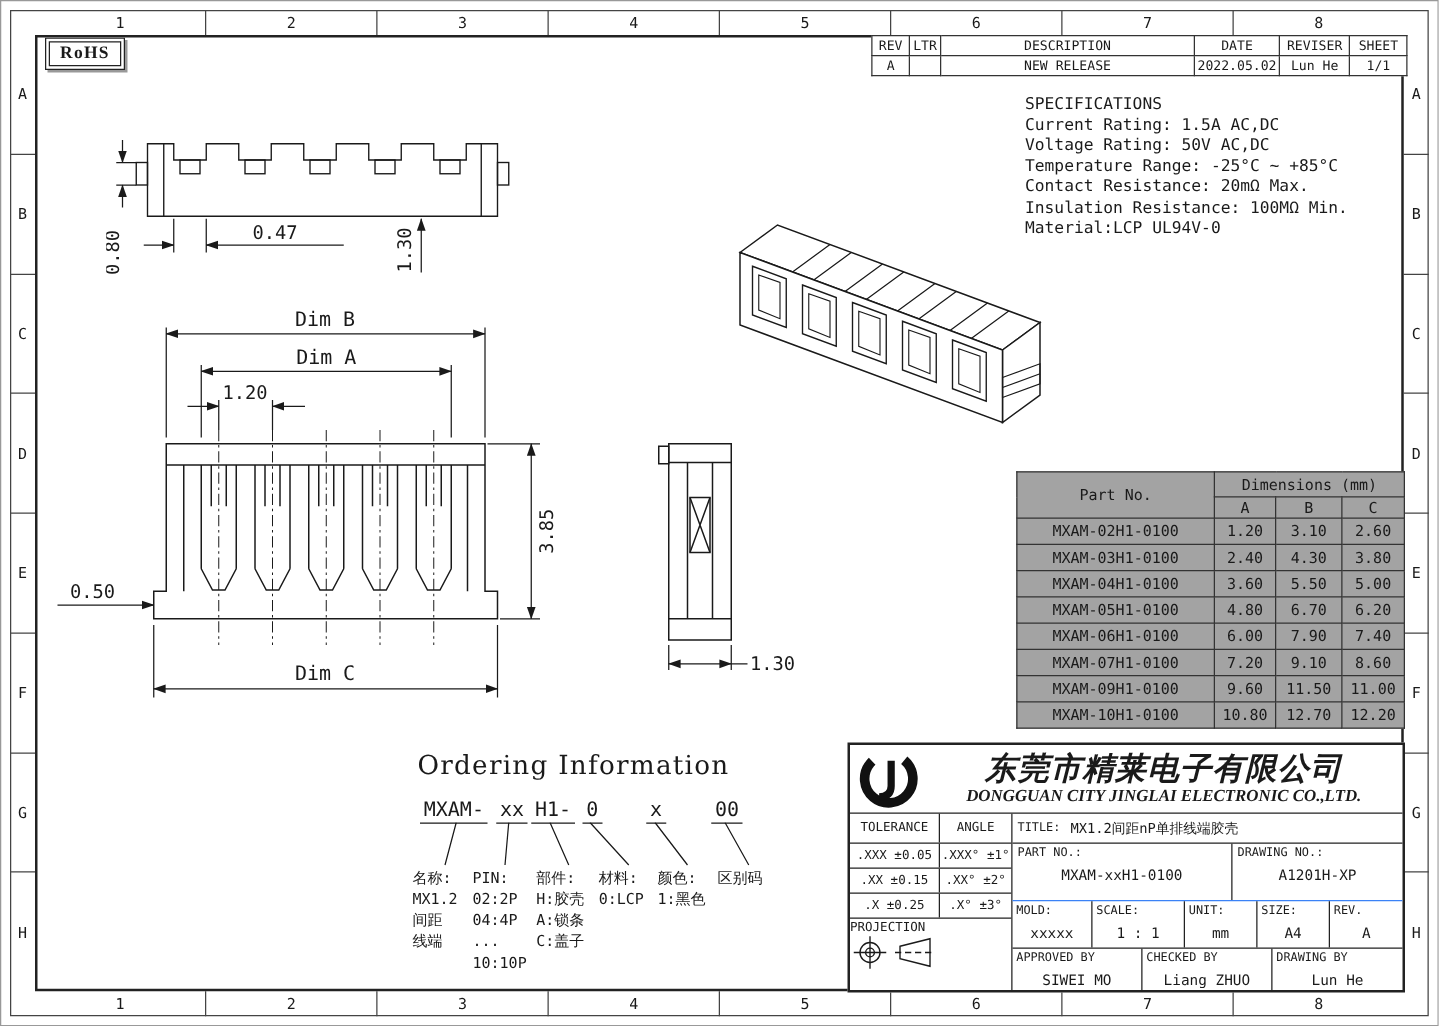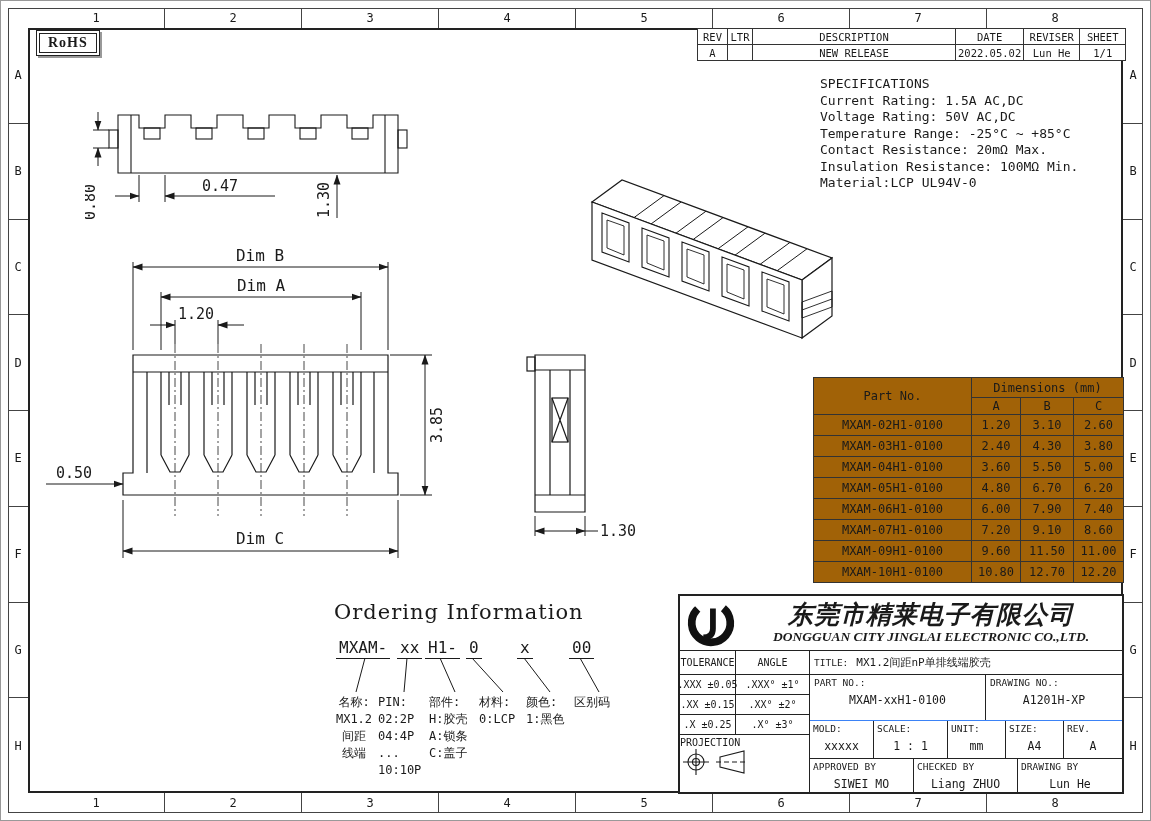--- a/index.html
+++ b/index.html
@@ -25,21 +25,21 @@
 
   
   .rev-table { position:absolute; left:697px; top:28px; border-collapse:collapse; font-size:10.5px; background:#fff; }
   .rev-table td { border:1px solid #333; text-align:center; height:16px; padding:0 2px; white-space:nowrap; }
   .rt-w30{width:30px}.rt-w25{width:25px}.rt-w203{width:203px}.rt-w67{width:67px}.rt-w56{width:56px}.rt-w46{width:46px}
 
   
   .specs { position:absolute; left:820px; top:76px; font-size:13px; line-height:16.5px; white-space:nowrap; }
 
   
-  .part-table { position:absolute; left:813px; top:377px; border-collapse:collapse; font-size:12px; background:#a16207; }
+  .part-table { position:absolute; left:813px; top:377px; border-collapse:collapse; font-size:12px; background:#a3a3a3; }
   .part-table td, .part-table th { border:1px solid #333; text-align:center; font-weight:normal; padding:0 3px; white-space:nowrap; }
   .pt-part{width:158px}.pt-a{width:49px}.pt-b{width:53px}.pt-c{width:50px}
   .pt-h1 td, .pt-h1 th { height:20px; } .pt-h2 th { height:17px; } .pt-r td { height:21px; }
 
   
   .dw { position:absolute; }
   .dw text { font-family:"DejaVu Sans Mono", monospace; fill:#1a1a1a; }
 
   
   .ord-title { position:absolute; left:334px; top:600px; font-family:"DejaVu Serif", serif; font-size:21px; letter-spacing:1px; }
@@ -49,21 +49,21 @@
   
   .title-block { position:absolute; left:678px; top:594px; width:446px; height:200px; border:2px solid #222; display:flex; flex-direction:column; background:#fff; font-size:11px; }
   .tb-company { height:62px; display:flex; align-items:center; gap:6px; border-bottom:1px solid #222; padding:0 4px; }
   .tb-names { flex:1; text-align:center;font-style:italic; }
   .tb-cn { font-size:25px; font-weight:bold; letter-spacing:1px; line-height:1.15; font-family:"DejaVu Sans", sans-serif; }
   .tb-en { font-size:13.5px; font-weight:bold; font-family:"Liberation Serif", serif; }
   .tb-main { flex:1; display:flex; }
   .tb-left { width:134px; border-right:1px solid #222; display:flex; flex-direction:column; }
   .tb-row { display:flex; border-bottom:1px solid #222; height:20px; }
   .tb-row.head { height:24px; }
-  .tb-row .c1 { width:56px; border-right:1px solid #222; display:flex; align-items:center; justify-content:center; font-size:10px; white-space:nowrap; }
+  .tb-row .c1 { width:72px; border-right:1px solid #222; display:flex; align-items:center; justify-content:center; font-size:10px; white-space:nowrap; }
   .tb-row .c2 { flex:1; display:flex; align-items:center; justify-content:center; font-size:10px; white-space:nowrap; }
   .tb-proj { flex:1; display:flex; flex-direction:column; align-items:flex-start; padding-top:2px; }
   .tb-proj-label { font-size:10px; }
   .tb-right { flex:1; display:flex; flex-direction:column; }
   .lbl { font-size:9.5px; white-space:nowrap; }
   .tb-title-row { height:24px; border-bottom:1px solid #222; display:flex; align-items:center; padding:0 4px; gap:8px; }
   .tb-title-row .tval { flex:1; text-align:left; font-size:11px; }
   .tb-pn-row { height:46px; border-bottom:1px solid #3b82f6; display:flex;justify-content:space-between; }
   .tb-pn { width:176px; border-right:1px solid #222; padding:2px 4px; }
   .tb-dn { flex:1; padding:2px 4px; }
@@ -349,21 +349,21 @@
   <div class="ord-tok" style="left:466px;">0</div>
   <div class="ord-tok" style="left:517px;">x</div>
   <div class="ord-tok" style="left:569px;">00</div>
 
   <svg class="dw" style="left:330px; top:658px;" width="290" height="36" viewBox="0 0 290 36">
     <g stroke="#1a1a1a" stroke-width="1" fill="none">
       <path d="M35 0 L26 34 M77 0 L74 34 M110 0 L125 34 M142 0 L173 34 M194 0 L220 34 M250 0 L269 34"></path>
     </g>
   </svg>
 
-  <div class="legend-col" style="left:330px; width:48px;text-align:center;">
+  <div class="legend-col" style="left:330px; width:48px;">
     <div>名称:</div>
     <div>MX1.2</div>
     <div>间距</div>
     <div>线端</div>
   </div>
   <div class="legend-col" style="left:378px; width:52px;">
     <div>PIN:</div>
     <div>02:2P</div>
     <div>04:4P</div>
     <div>...</div>

